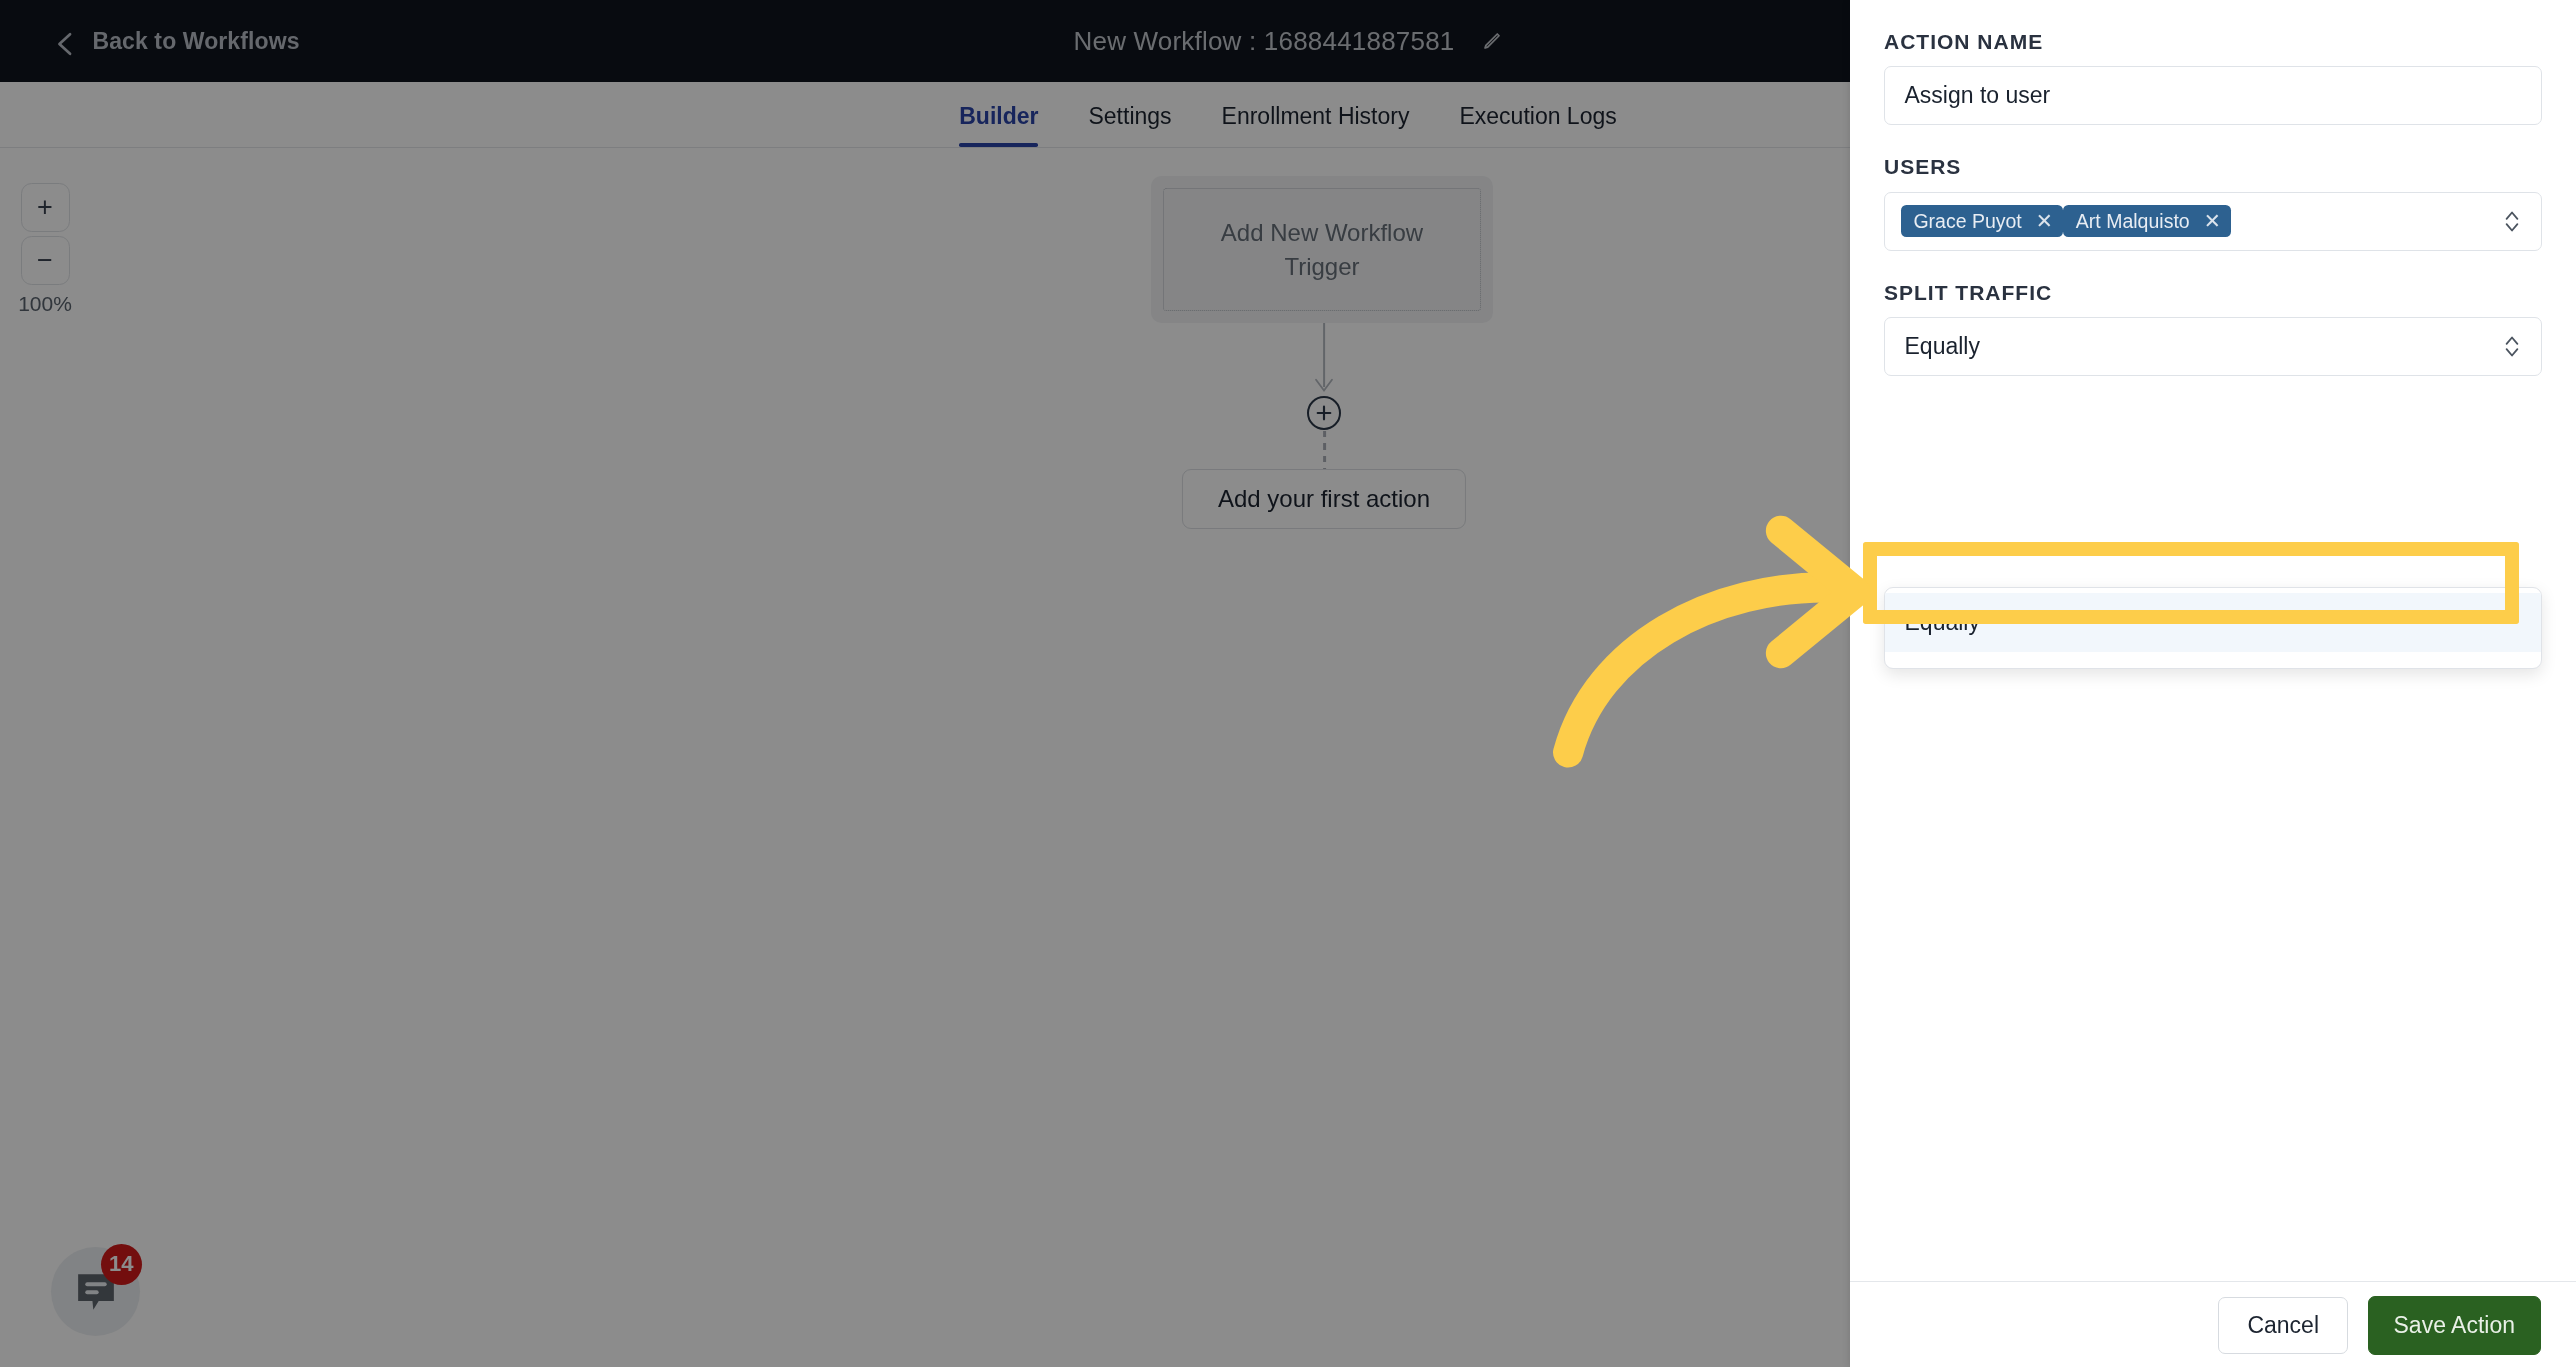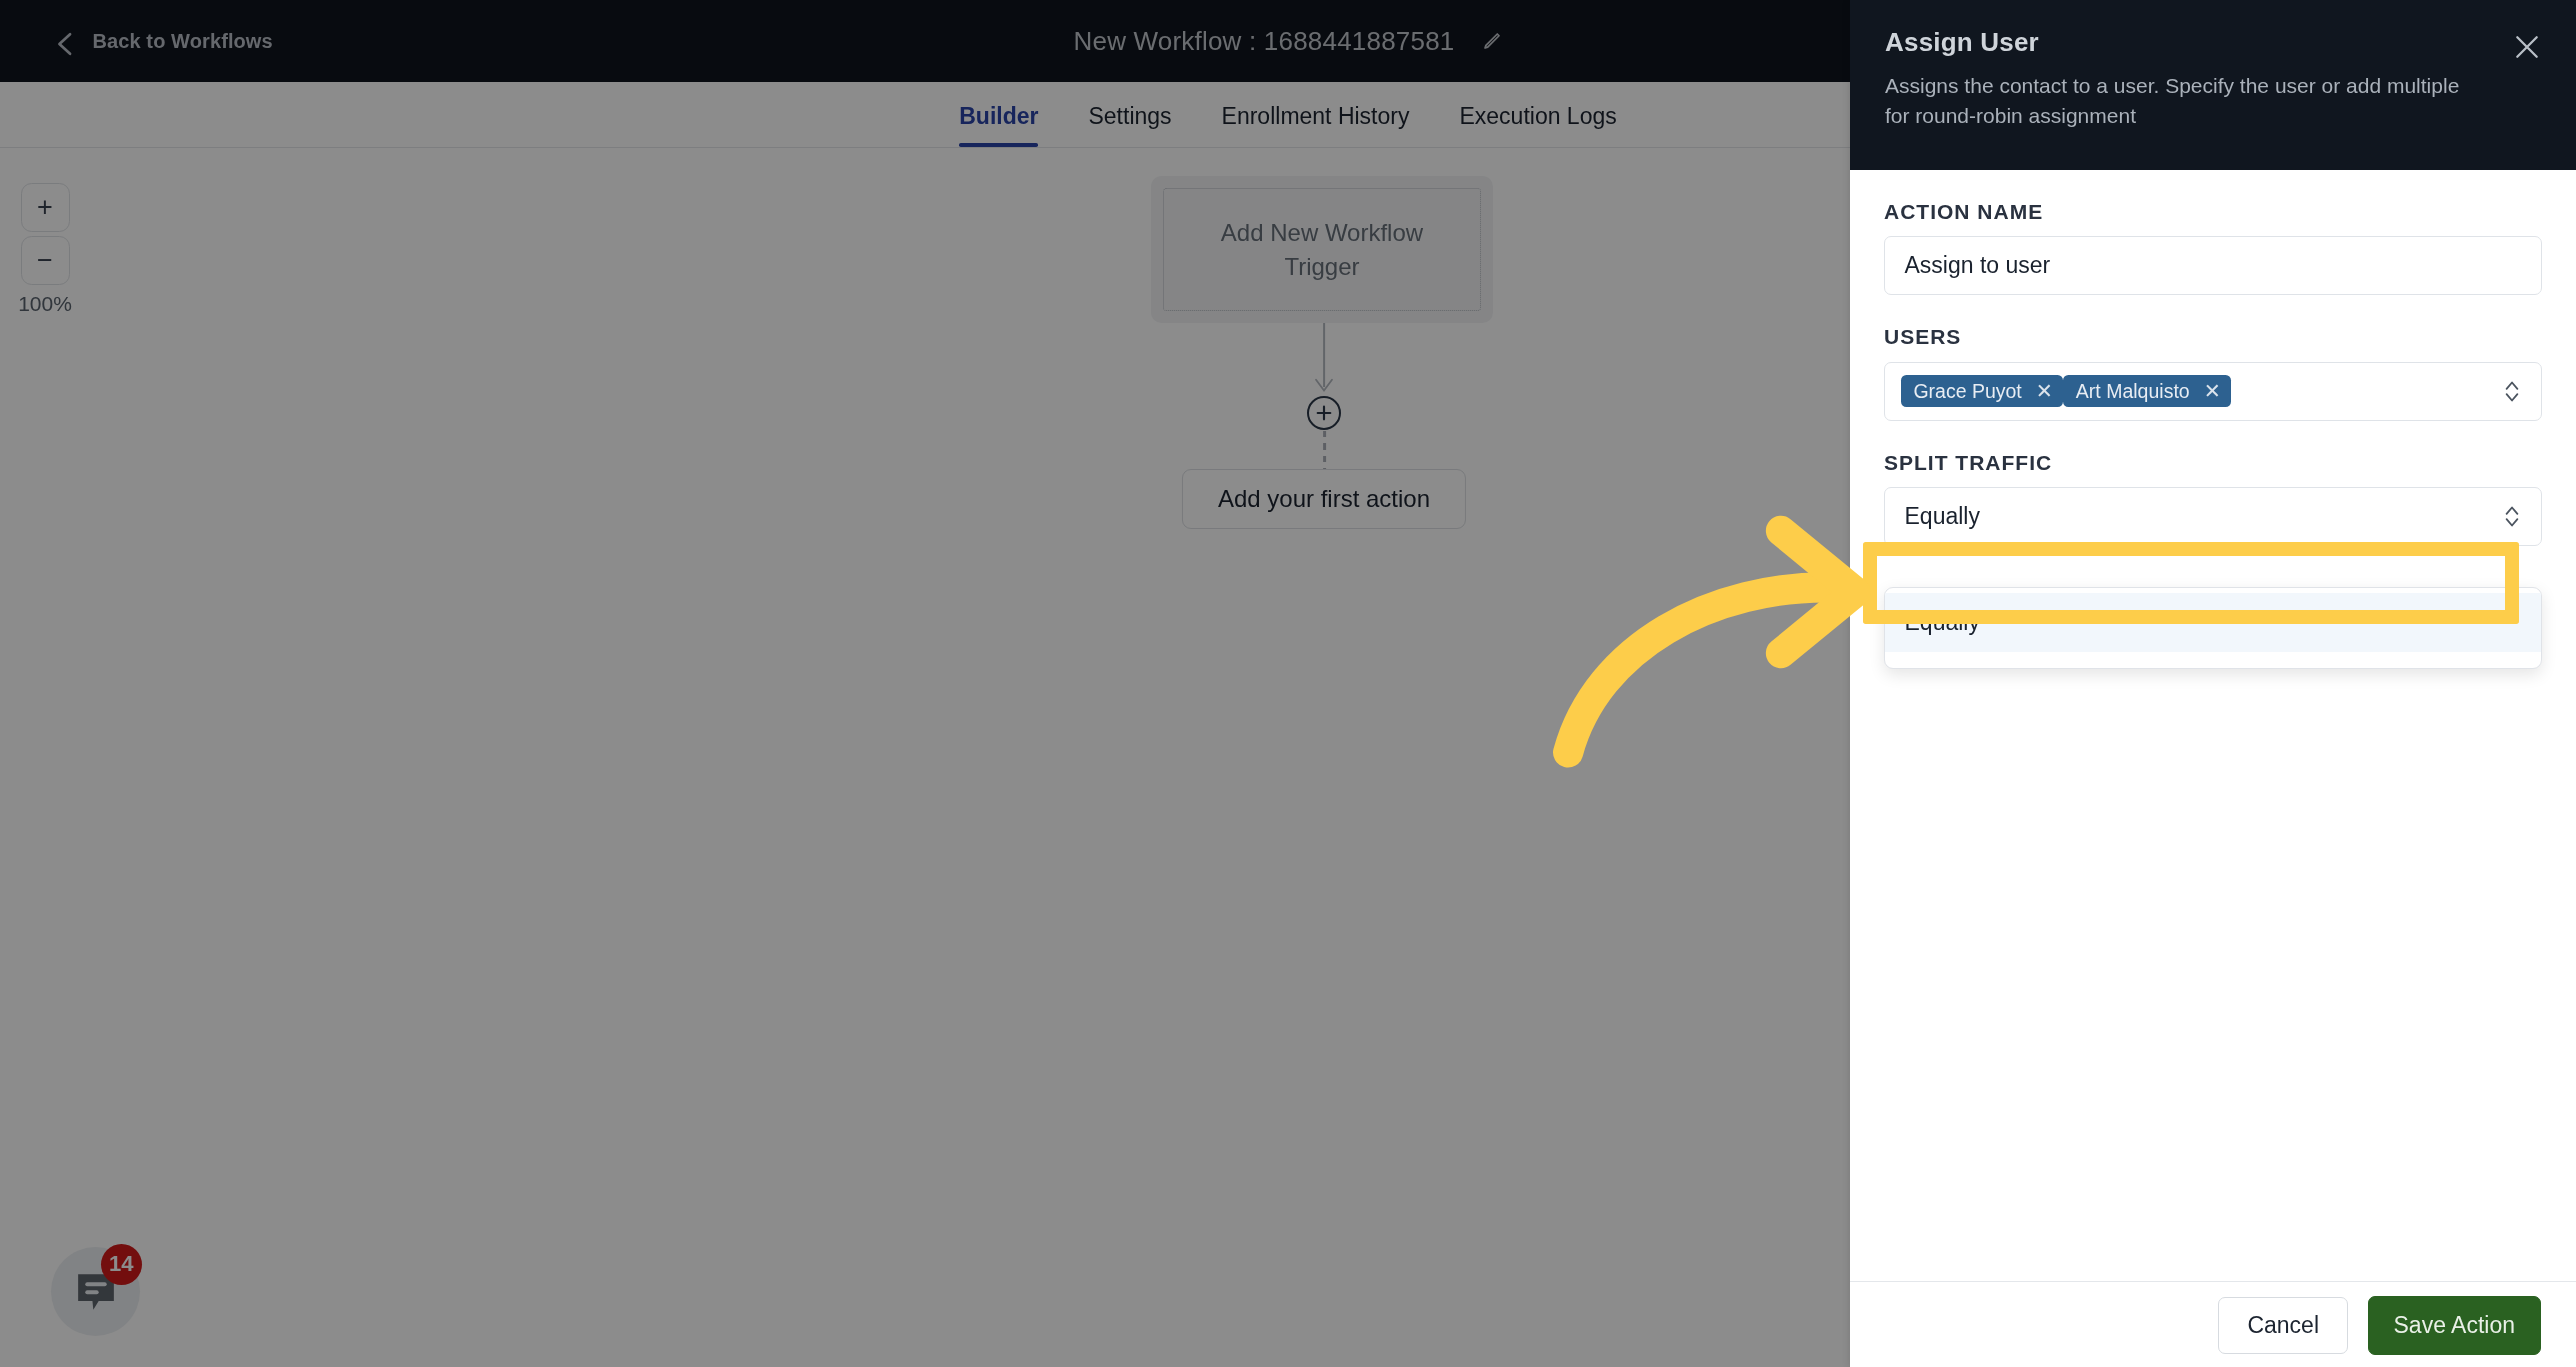--- a/index.html
+++ b/index.html
@@ -13,21 +13,21 @@
   
   #app { position:absolute; inset:0; background:#ffffff; }
 
   .topbar {
     position:absolute; top:0; left:0; width:2576px; height:82px;
     background:#10151e; color:#c9ccd1;
   }
   .back-btn {
     position:absolute; left:55px; top:50%; transform:translateY(-50%);
     display:flex; align-items:center; gap:18px;
-    font-size:20px; font-weight:700; color:#b9bec6; cursor:pointer;
+    font-size:23px; font-weight:700; color:#b9bec6; cursor:pointer;
     letter-spacing:0.1px;
   }
   .chev-left { display:block; width:19.5px; height:19.5px; }
   .chev-left svg { display:block; }
 
   .wf-title-wrap {
     position:absolute; left:50%; top:50%; transform:translate(-50%,-50%);
     display:flex; align-items:center; gap:27px; white-space:nowrap;
   }
   .wf-title { font-size:26px; font-weight:400; color:#c2c6cc; letter-spacing:0.2px; }
@@ -276,29 +276,20 @@
       </svg>
       <span class="chat-badge">14</span>
     </div>
 
   </div>
 </div>
 
 <div id="dim"></div>
 
 <div class="panel">
-  <div class="panel-head">
-    <div class="panel-title">Assign User</div>
-    <div class="panel-desc">Assigns the contact to a user. Specify the user or add multiple for round-robin assignment</div>
-    <span class="panel-close">
-      <svg width="30" height="30" viewBox="0 0 34 34">
-          <path d="M6 6 L28 28 M28 6 L6 28" stroke="#b9bfc7" stroke-width="2.6" stroke-linecap="round"></path>
-        </svg>
-    </span>
-  </div>
 
   <div class="panel-body">
 
     <div class="field-block">
       <div class="field-label">ACTION NAME</div>
       <div class="text-input">Assign to user</div>
     </div>
 
     <div class="field-block">
       <div class="field-label">USERS</div>

